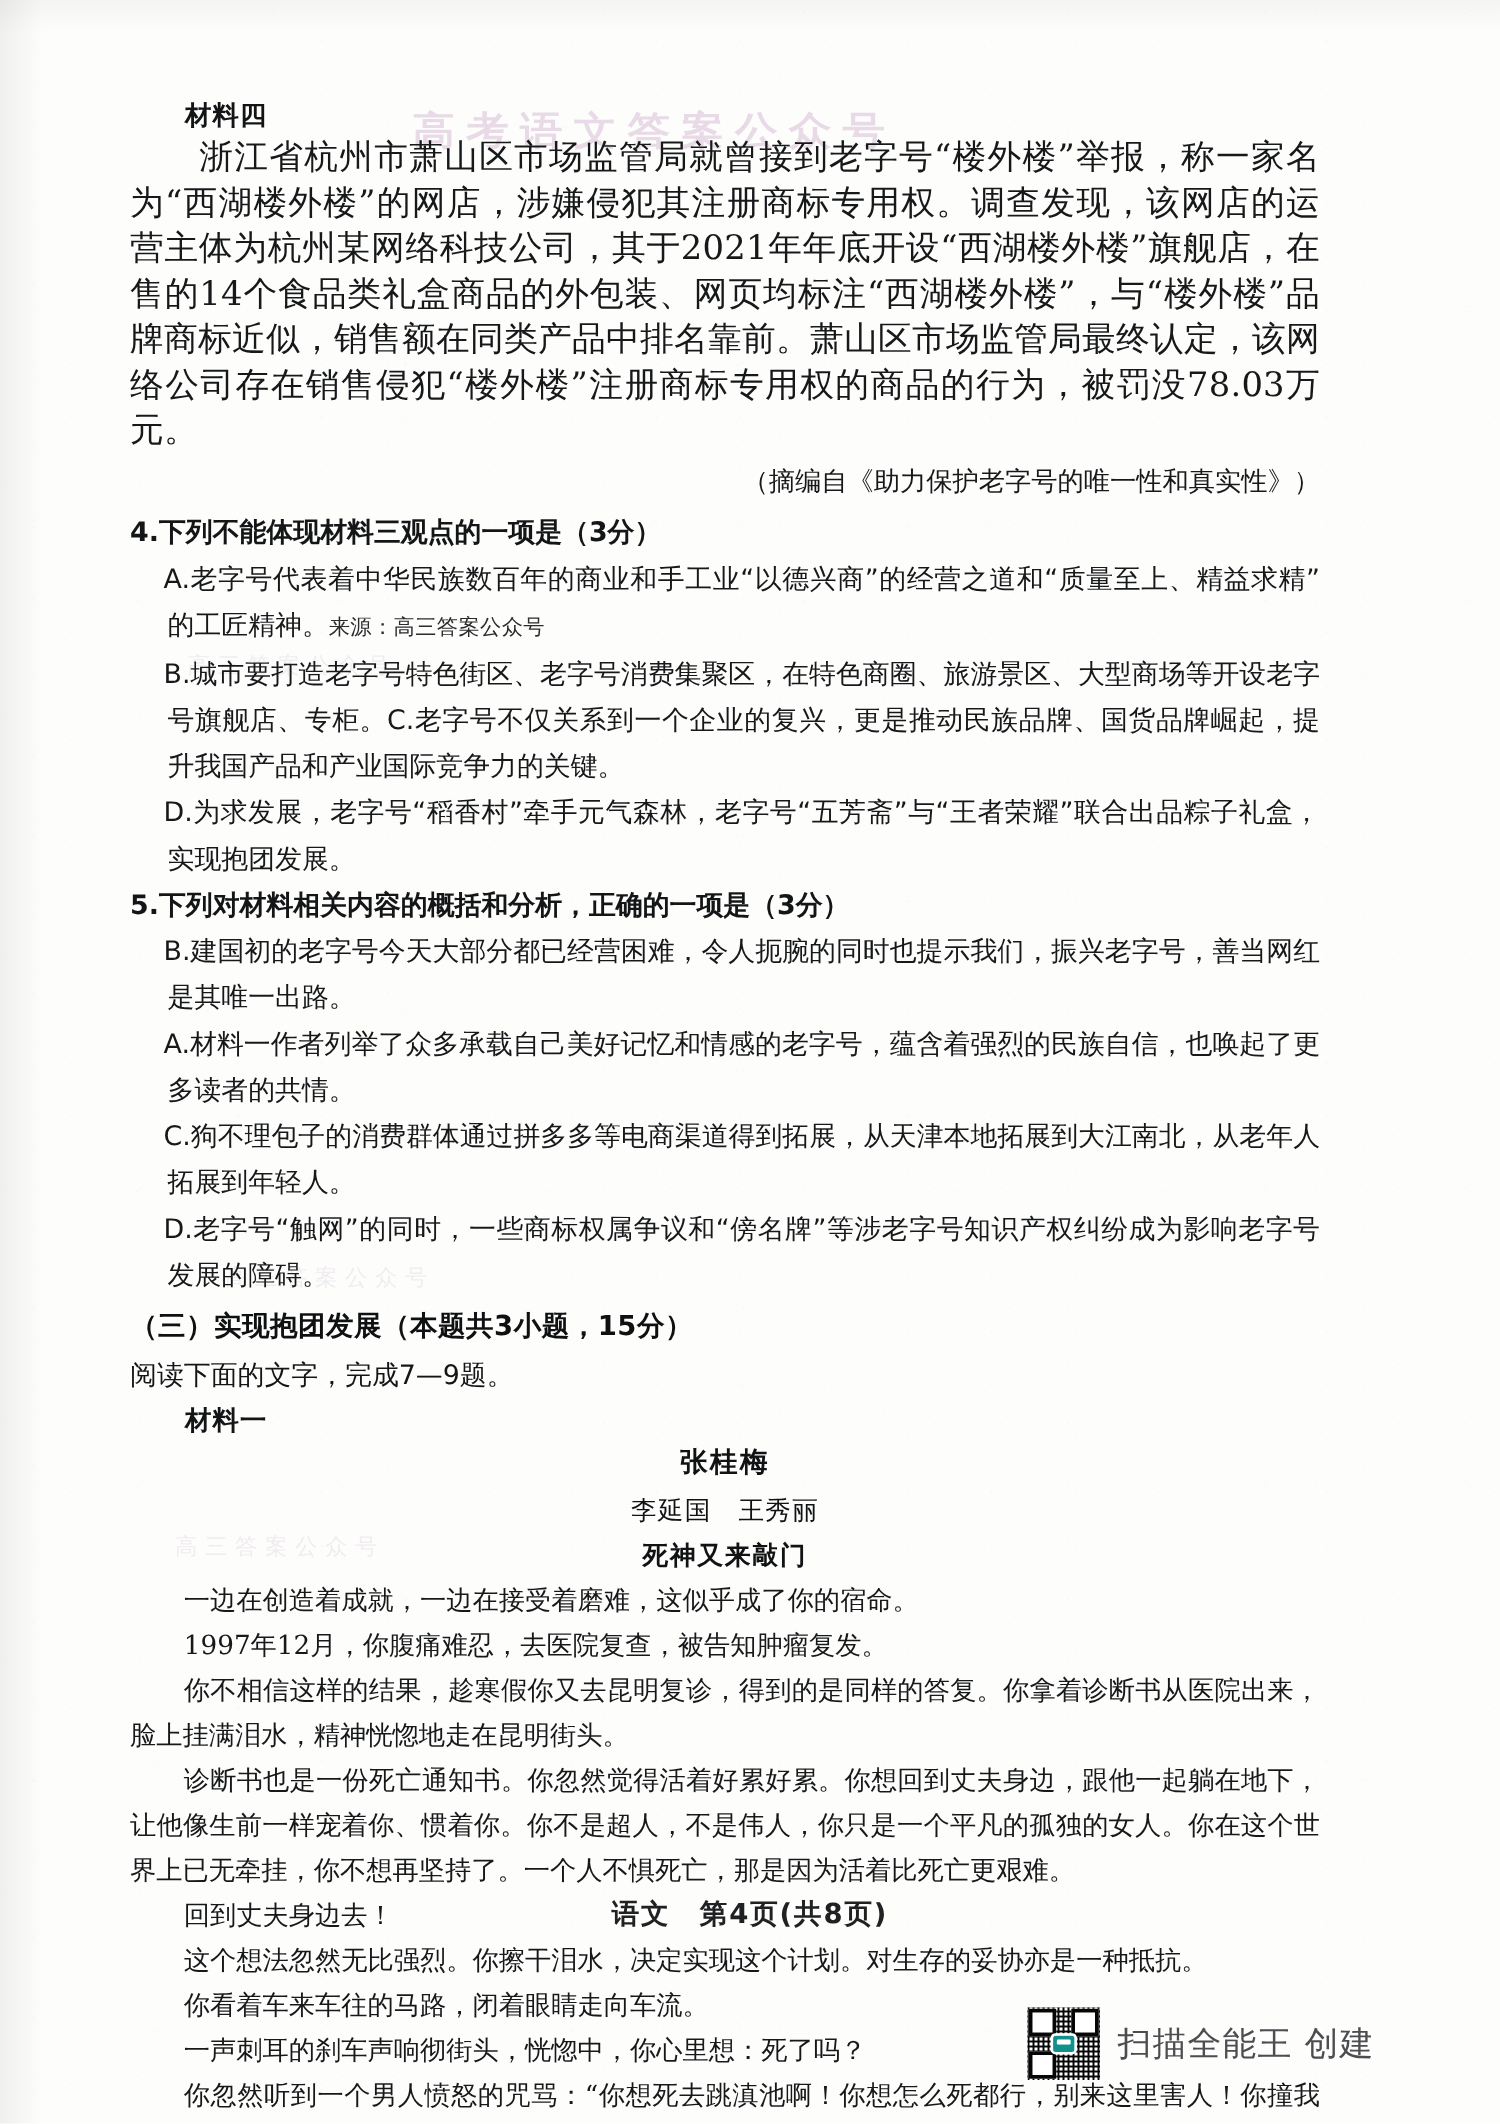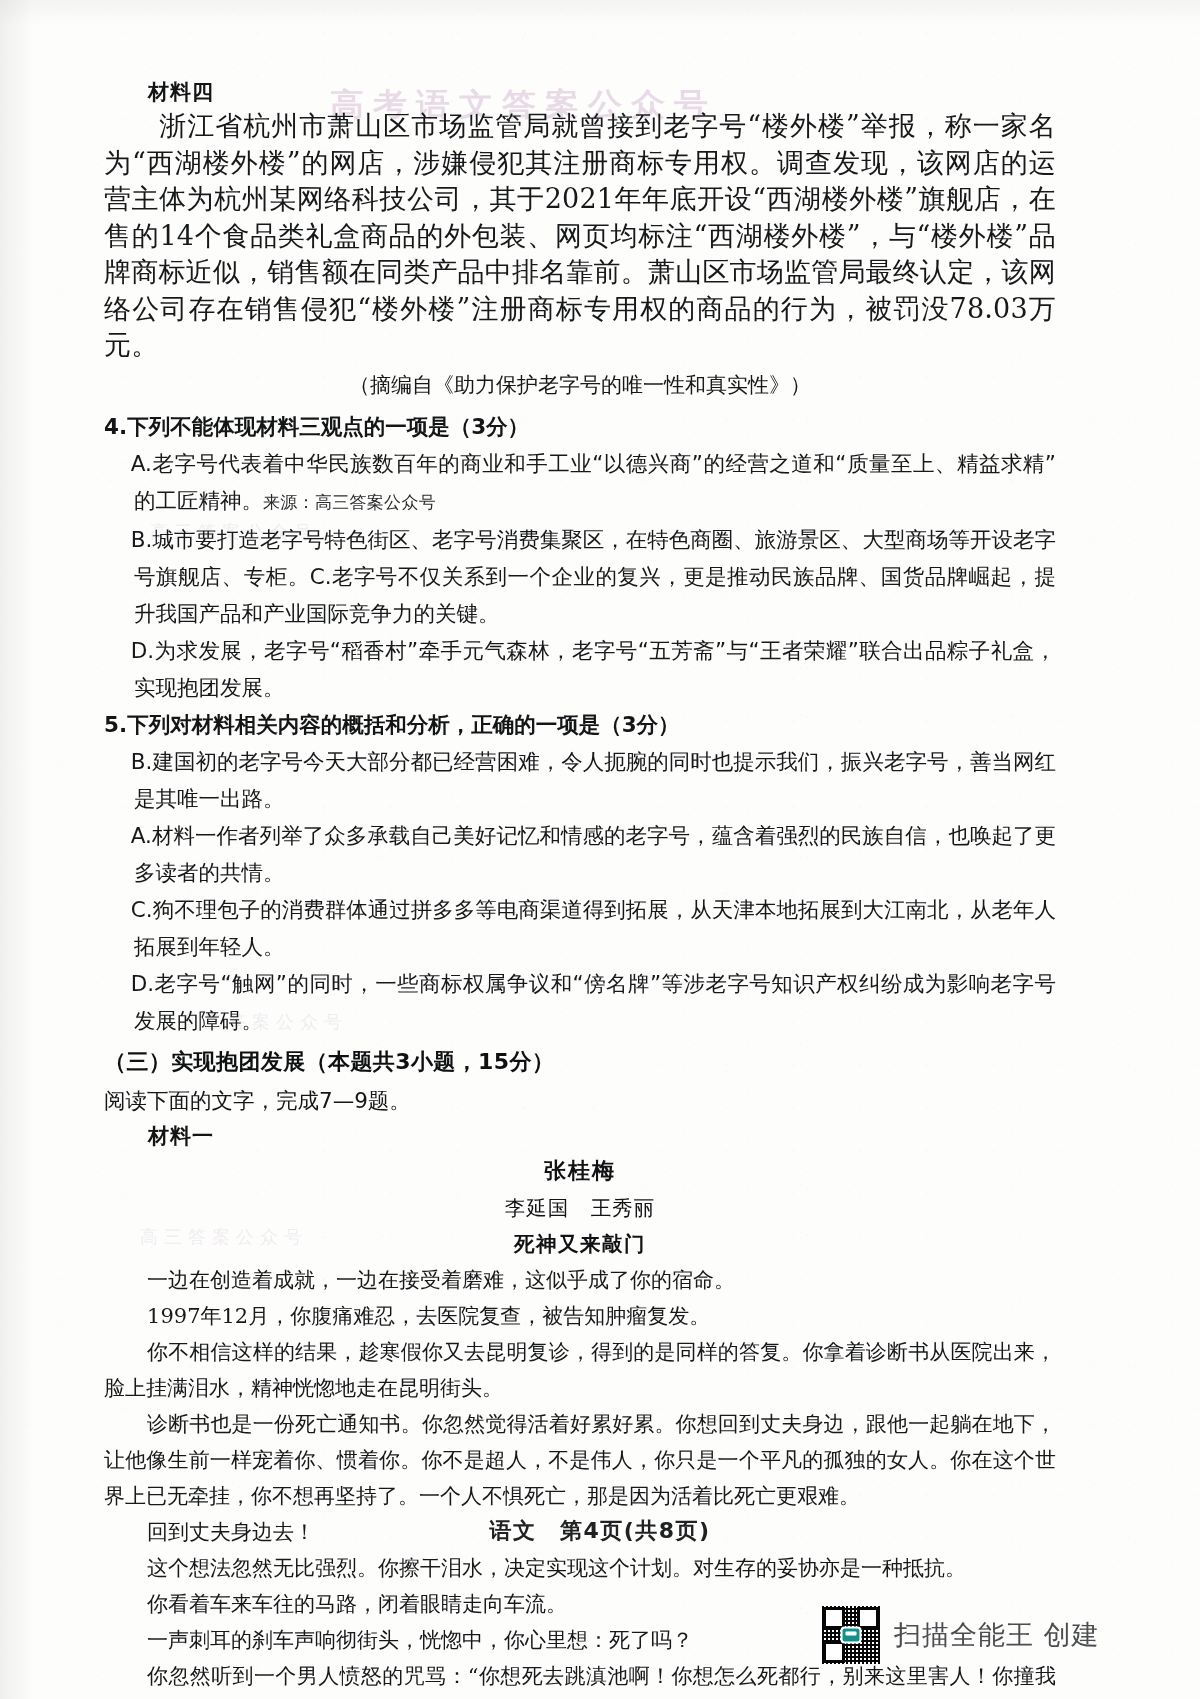--- a/index.html
+++ b/index.html
@@ -62,21 +62,21 @@
     font-weight: bold;
     font-size: 21px;
     padding-left: 44px;
     margin: 0 0 2px 0;
     letter-spacing: 1px;
     color: #131415;
   }
   .para-ind { text-indent: 2.05em; }
 
   .src-line {
-    text-align: center;
+    text-align: right;
     font-size: 21px;
     line-height: 38px;
     margin: 2px 0 4px 0;
     color: #17181a;
   }
 
   .qline {
     font-size: 21.5px;
     line-height: 37px;
     margin: 0;

